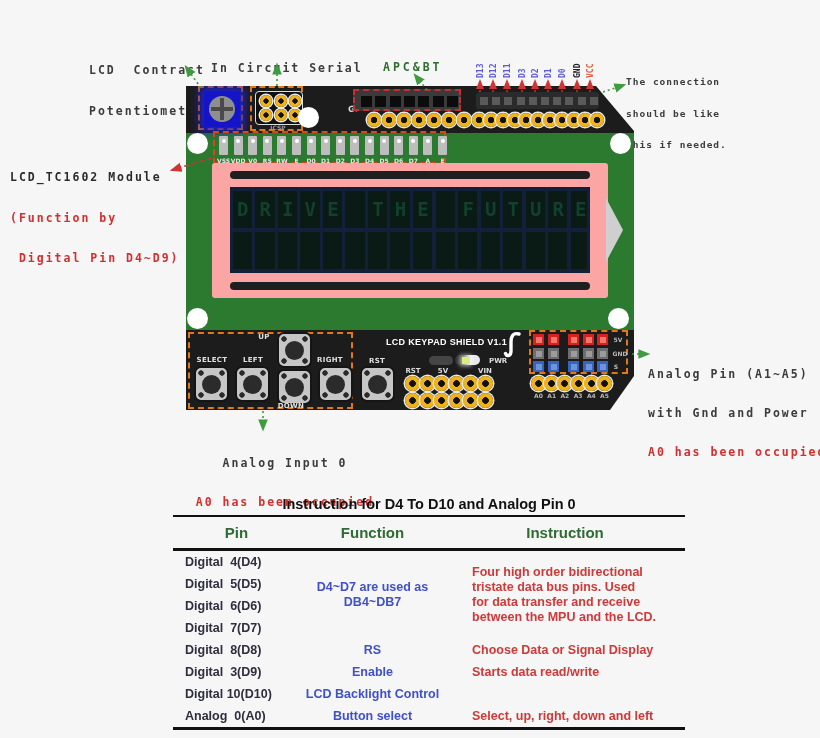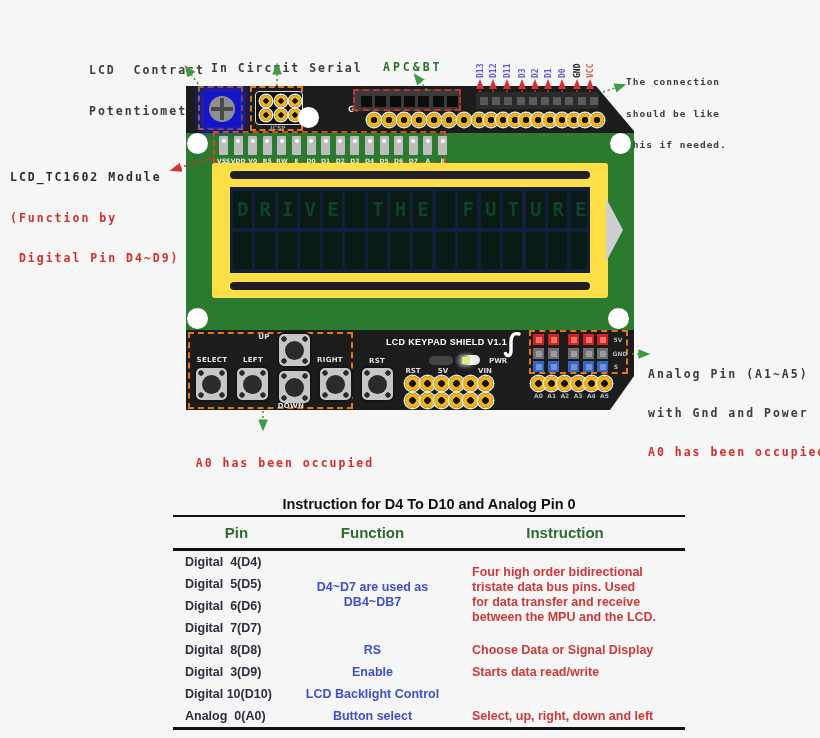--- a/index.html
+++ b/index.html
@@ -42,21 +42,21 @@
   .ypin.big{width:15px;height:15px;}
   .sq{position:absolute;background:#0c0c0c;}
   .fsq{position:absolute;background:#5a5a5a;}
   
   .pad{position:absolute;width:9px;height:19px;background:#bdbdbd;border-radius:1px;}
   .pad::after{content:"";position:absolute;left:2.5px;top:2.5px;width:4px;height:4px;
         border-radius:50%;background:#fff;}
   .pad-lb{position:absolute;width:20px;text-align:center;
         font:bold 6px/7px "DejaVu Sans",sans-serif;color:#e8e8e8;letter-spacing:0;}
   
-  #lcd{position:absolute;left:26px;top:77px;width:396px;height:135px;background:#fde047;
+  #lcd{position:absolute;left:26px;top:77px;width:396px;height:135px;background:#fca5a5;
        border-radius:3px;}
   #lcd .bar{position:absolute;left:18px;width:360px;height:8px;background:#1f1f1f;border-radius:4px;}
   #lcd-screen{position:absolute;left:18px;top:24px;width:360px;height:86px;background:#0a1a14;
        background-image:
          repeating-linear-gradient(90deg,#13203a 0 3px,transparent 3px 22.5px),
          repeating-linear-gradient(180deg,#13203a 0 4px,transparent 4px 41px);
        box-shadow:inset 0 0 0 3px #13203a;}
   #lcd-text{position:absolute;left:7px;top:11px;width:356px;
        font:bold 19px/22px "DejaVu Sans Mono",monospace;letter-spacing:11.1px;
        color:#11402c;white-space:pre;}
@@ -123,20 +123,21 @@
     <div style="color:#2b2b2b">LCD_TC1602 Module</div>
     <div class="red">(Function by</div>
     <div class="red"> Digital Pin D4~D9)</div>
   </div>
   <div class="ann" style="left:648px;top:342px;line-height:13px;">
     <div>Analog Pin (A1~A5)</div>
     <div>with Gnd and Power</div>
     <div class="red">A0 has been occupied</div>
   </div>
   <div class="ann center" style="left:190px;top:431px;width:190px;line-height:13px;">
+    <div>Analog Input 0</div>
     <div class="red">A0 has been occupied</div>
   </div>
 
   <div id="board">
     <div class="strip" style="top:0;height:47px;"></div>
     <div id="pcb"></div>
     <div class="strip" style="top:244px;height:80px;"></div>
 
     <div class="obox" style="left:12px;top:0;width:45px;height:44px;">
       <div id="pot">

